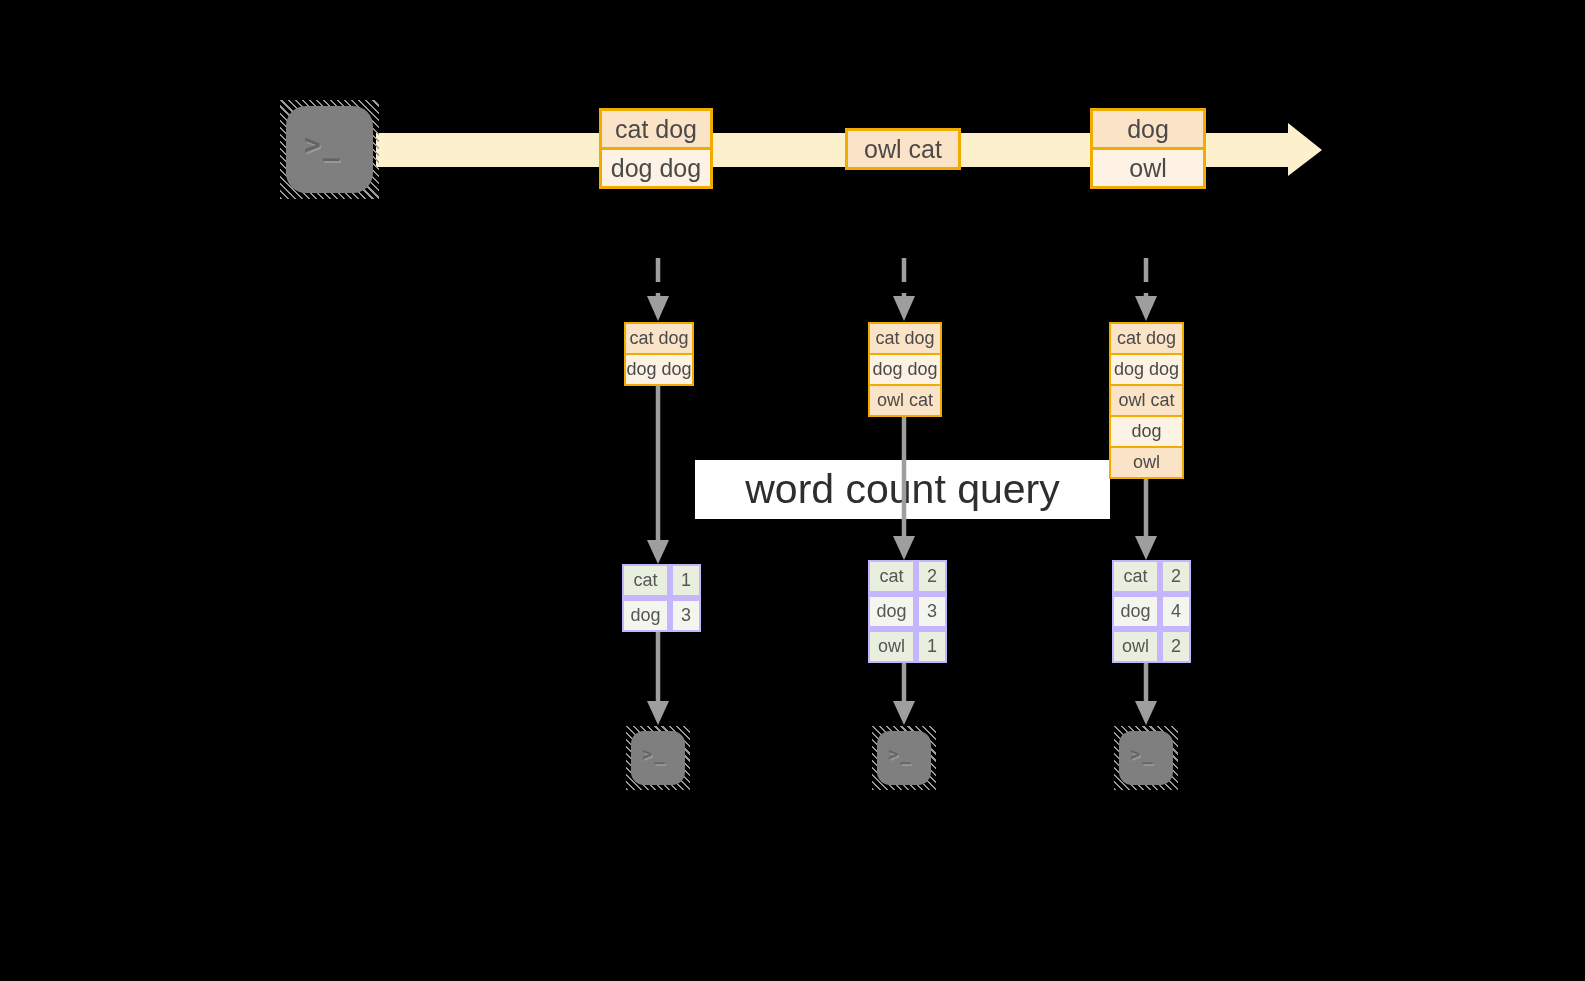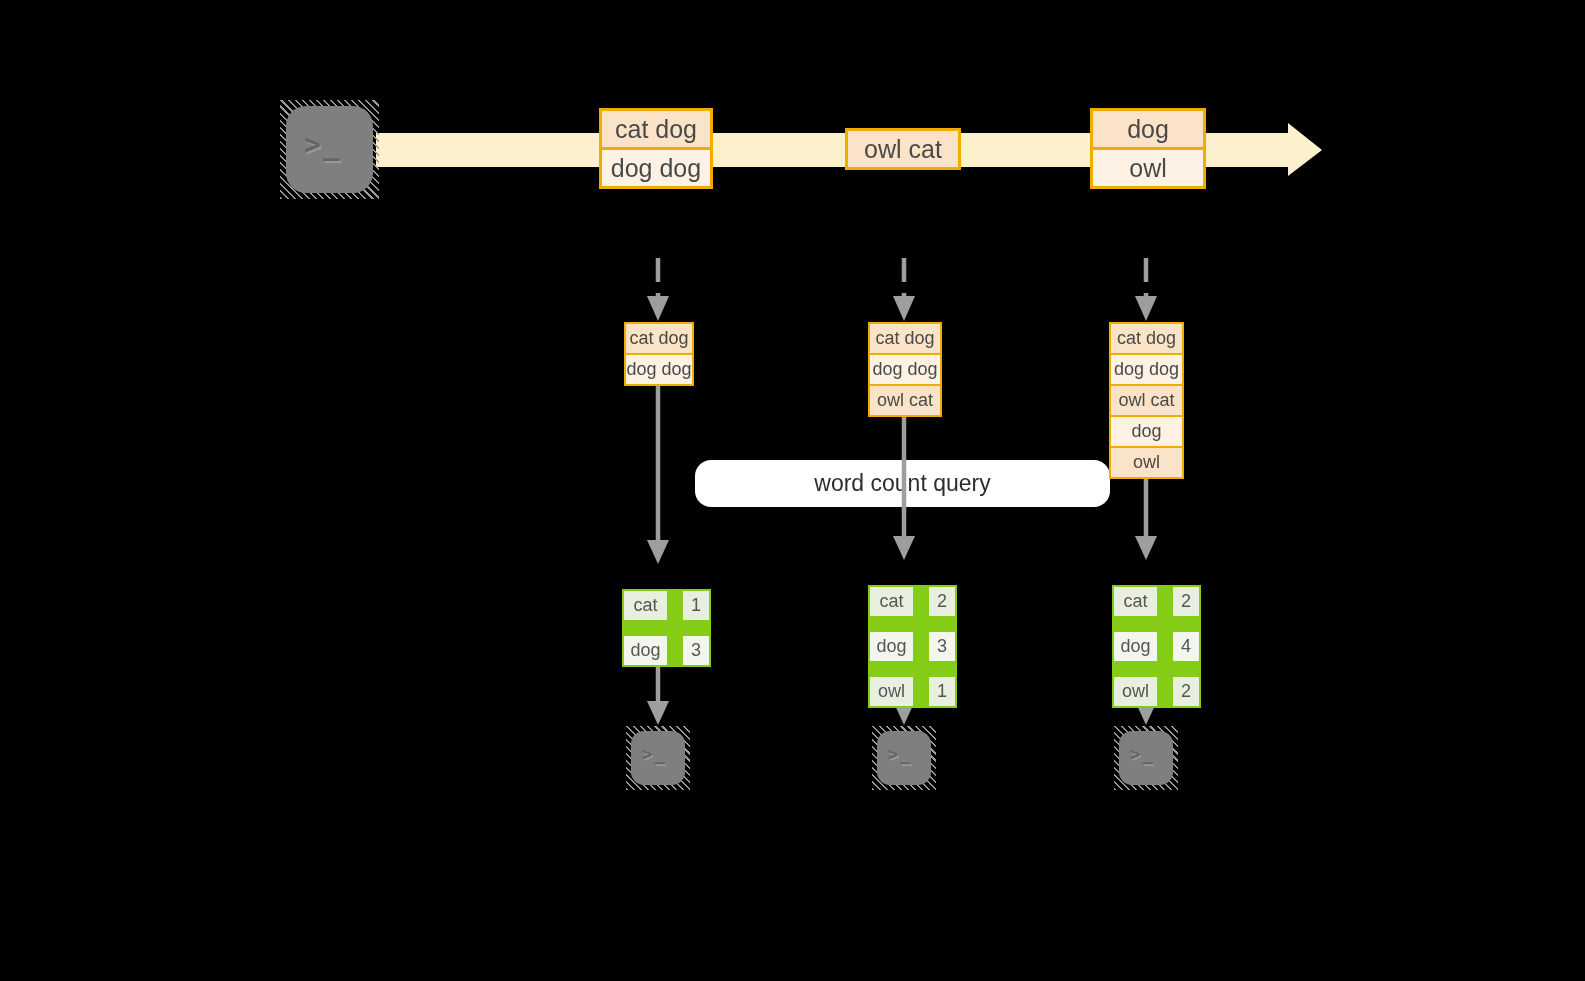--- a/index.html
+++ b/index.html
@@ -15,26 +15,26 @@
   .fill-dark{background:#fae3c6;}
   .fill-light{background:#fdf2e3;}
   
   .stack{position:absolute;border:2px solid #f0ad00;box-sizing:content-box;z-index:3;}
   .stack .srow{width:100%;height:29px;display:flex;align-items:center;justify-content:center;
     font-size:18px;color:#4a4a4a;}
   .stack .srow + .srow{border-top:2px solid #f0ad00;}
   .stack .srow:nth-child(odd){background:#fae3c6;}
   .stack .srow:nth-child(even){background:#fdf2e3;}
   
-  .query-label{position:absolute;left:695px;top:460px;width:415px;height:47px;
+  .query-label{position:absolute;left:695px;top:460px;width:415px;height:59px;
     background:#ffffff;z-index:1;display:flex;align-items:center;justify-content:center;
-    font-size:23px;color:#2e2e2e;border-radius:16px;}
+    font-size:41px;color:#2e2e2e;}
   
-  .counts{position:absolute;background:#84cc16;padding:2px;display:grid;
-    grid-template-columns:43px 26px;gap:16px;z-index:3;margin-top:25px;}
+  .counts{position:absolute;background:#c4b5fd;padding:2px;display:grid;
+    grid-template-columns:43px 26px;gap:6px;z-index:3;}
   .counts .cell{height:29px;display:flex;align-items:center;justify-content:center;
     font-size:18px;color:#565656;}
   .counts .cell:nth-child(4n+1),.counts .cell:nth-child(4n+2){background:#e9efdf;}
   .counts .cell:nth-child(4n+3),.counts .cell:nth-child(4n+4){background:#f3f6ed;}
   
   .terminal{position:absolute;z-index:3;}
   .terminal .hatch{position:absolute;inset:0;
     background:repeating-linear-gradient(45deg,#9a9a9a 0,#9a9a9a 1.5px,transparent 1.5px,transparent 5px);}
   .terminal .tbody{position:absolute;background:#7f7f7f;display:flex;}
   .terminal .glyph{font-family:"DejaVu Sans Mono",monospace;font-weight:700;color:#646464;

